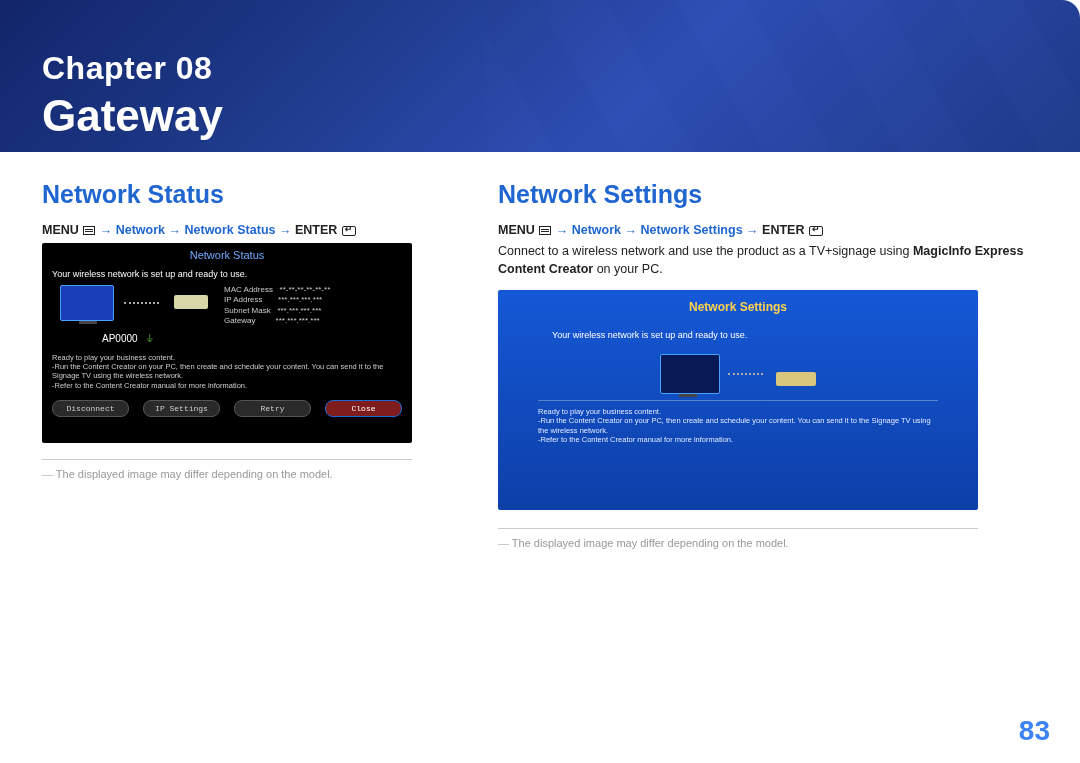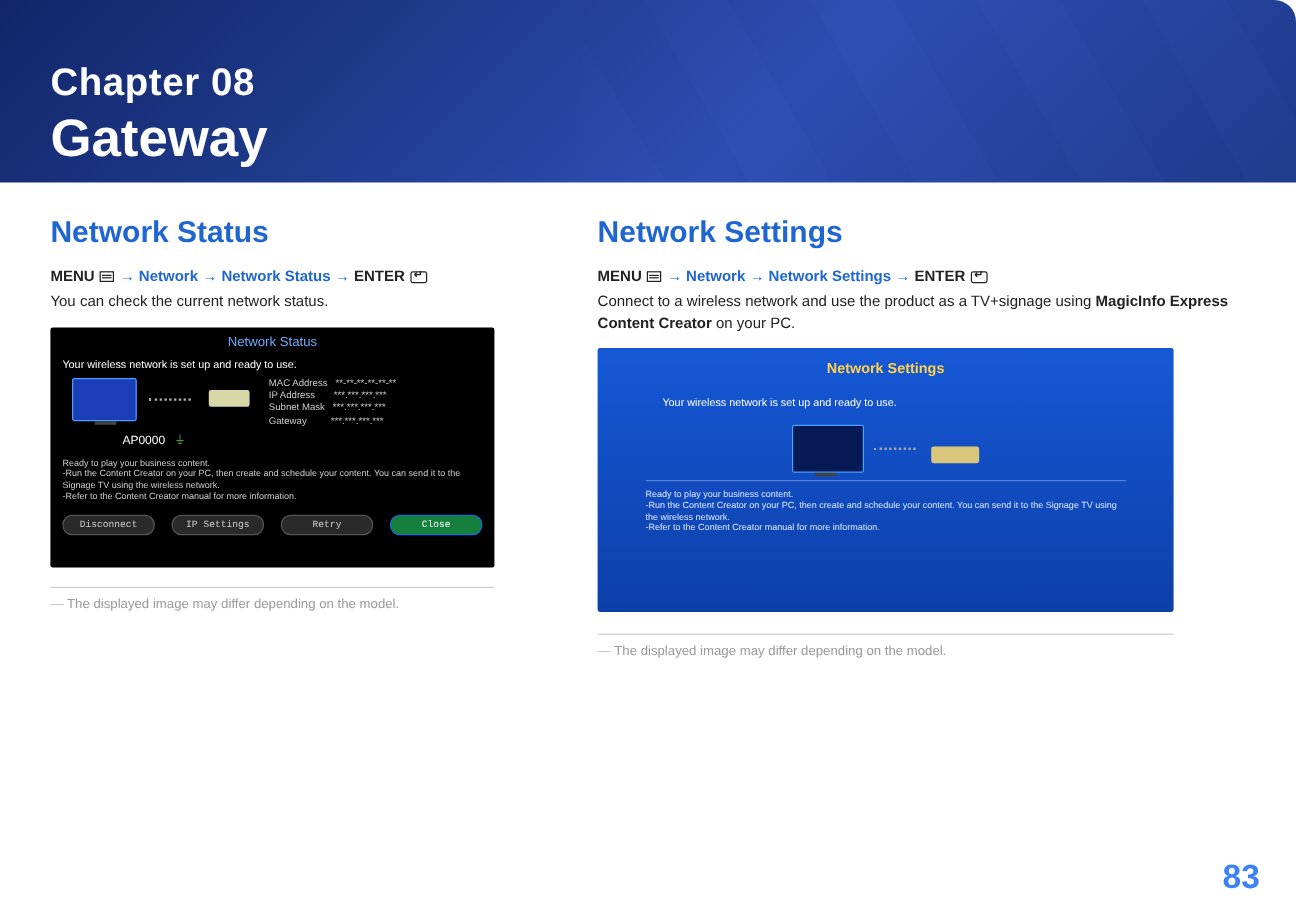--- a/index.html
+++ b/index.html
@@ -67,21 +67,21 @@
   .link { width:40px; height:36px; display:flex; align-items:center;}
   .link::before{content:""; width:35px; height:0; border-top:2px dotted #aaa;}
   .router{ width:34px; height:14px; background:#d7d7a8; border-radius:2px; margin-top:10px;}
   .infoTbl { font-size:8px; color:#ccc; margin-left:6px;}
   .infoTbl div{line-height:1.3;}
   .apname{ font-size:10px; color:#fff; margin:2px 0 0 50px;}
   .wifi{ color:#6cc24a; font-size:10px; margin-left:6px;}
   .readyBox{ font-size:7.5px; color:#ccc; margin:8px 0 10px 0; line-height:1.25;}
   .btnrow{ display:flex; gap:14px; margin-top:4px;}
   .btnrow .b{ flex:1; text-align:center; font-size:8px; padding:3px 0; background:#2a2a2a; border:1px solid #555; border-radius:8px; color:#ccc;font-family:Liberation Mono, monospace;}
-  .btnrow .b.active{ background:#15803d; color:#fff; border-color:#1a6bd8;}
+  .btnrow .b.active{ background:#7f1d1d; color:#fff; border-color:#1a6bd8;}
 
   
   .settingsShot{
     width: 480px; height: 220px;
     background: linear-gradient(#1558d6,#0d3fa8);
     border-radius:2px;
     color:#fff;
     font-size:9px;
     padding:10px 20px;
     position:relative;
@@ -112,21 +112,20 @@
   <div class="title">Gateway</div>
 </div>
 
 <div class="content">
 
   <div class="col-left">
     <h2 class="section">Network Status</h2>
     <div class="path">
       <span>MENU </span><span class="menuicon"></span><span class="blue"> → Network → Network Status → </span><span>ENTER </span><span class="entericon"></span>
     </div>
-    <div class="desc">You can check the current network status.</div>
 
     <div class="statusShot">
       <div class="hdr">Network Status</div>
       <div class="msg">Your wireless network is set up and ready to use.</div>
       <div class="devrow">
         <div class="tv"></div>
         <div class="link"></div>
         <div class="router"></div>
         <div class="infoTbl">
           <div><span>MAC Address</span>&nbsp;&nbsp;&nbsp;<span>**-**-**-**-**-**</span></div>

